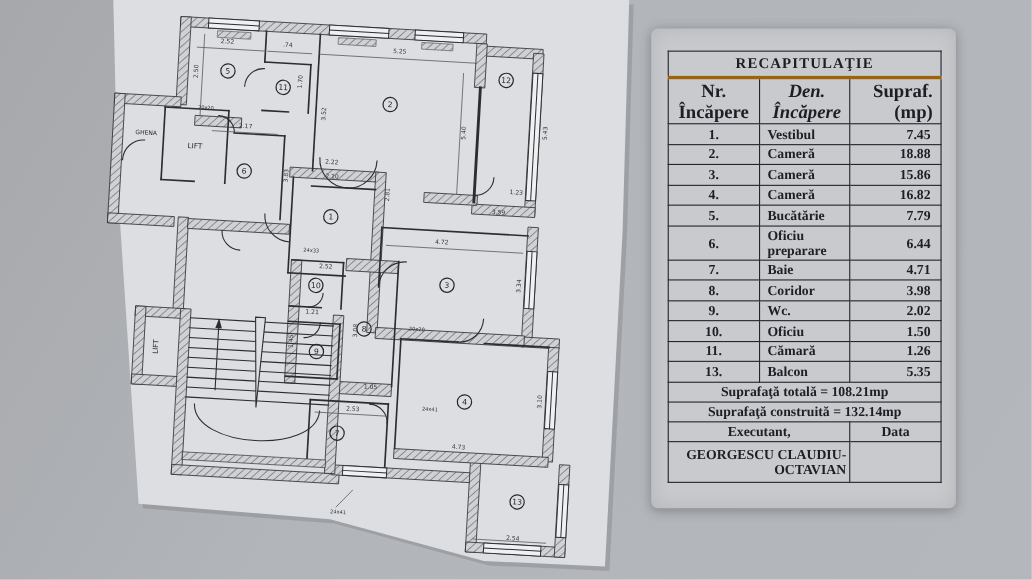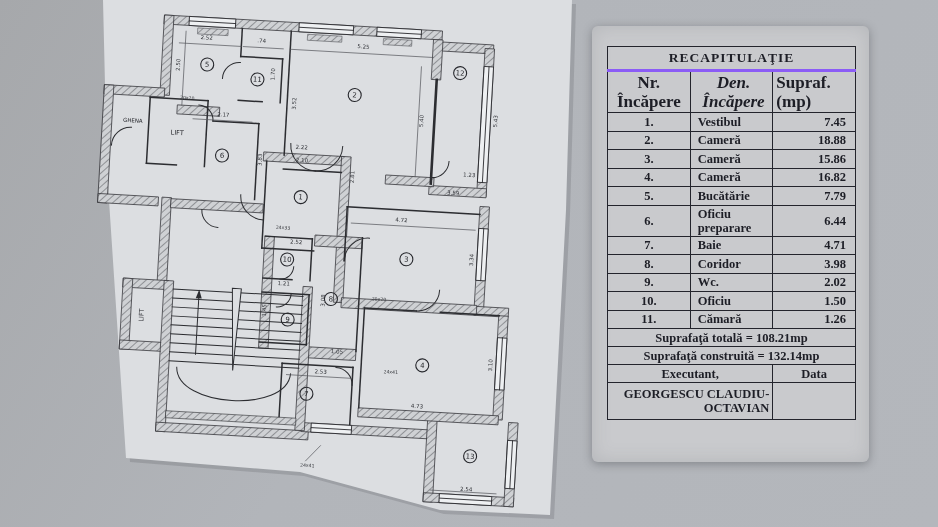--- a/index.html
+++ b/index.html
@@ -25,21 +25,21 @@
   table.recap td{
     border:1.6px solid #23242c;
     font-weight:bold;font-size:12.5px;line-height:1.12;
     padding:1px 3px;vertical-align:middle;
   }
   table.recap .c-nr{width:70px;text-align:center;}
   table.recap .c-name{width:112px;text-align:left;padding-left:7px;}
   table.recap .c-area{width:61px;text-align:right;padding-right:9px;}
   tr.t-title td{
     text-align:center;font-size:13.5px;letter-spacing:1px;
-    border-bottom:3px solid #8b5cf6;height:20px;
+    border-bottom:3px solid #a16207;height:20px;
   }
   tr.t-head td{
     text-align:center;white-space:pre-line;height:36px;font-size:17px;
   }
   tr.t-data td{height:15.5px;}
   tr.t-span td{text-align:center;height:15px;font-size:12.5px;}
   tr.t-exec td{text-align:center;height:15px;}
   tr.t-name td{text-align:right;height:34px;white-space:pre-line;}
 </style>
 </head>
@@ -300,21 +300,21 @@
 <div class="table-paper">
   <table class="recap">
     <tbody>
       <tr class="t-title">
         <td colspan="3">RECAPITULAŢIE</td>
       </tr>
       <tr class="t-head">
         <td class="c-nr">Nr.
 Încăpere</td>
         <td class="c-name" style="text-align:center;font-style:italic;">Den. Încăpere</td>
-        <td class="c-area" style="text-align:left;padding-right:19px;">Supraf.
+        <td class="c-area" style="text-align:right;padding-right:7px;">Supraf.
 (mp)</td>
       </tr>
       <tr class="t-data">
           <td class="c-nr">1.</td>
           <td class="c-name">Vestibul</td>
           <td class="c-area">7.45</td>
         </tr>
       <tr class="t-data">
           <td class="c-nr">2.</td>
           <td class="c-name">Cameră</td>
@@ -357,20 +357,25 @@
         </tr>
       <tr class="t-data">
           <td class="c-nr">10.</td>
           <td class="c-name">Oficiu</td>
           <td class="c-area">1.50</td>
         </tr>
       <tr class="t-data">
           <td class="c-nr">11.</td>
           <td class="c-name">Cămară</td>
           <td class="c-area">1.26</td>
+        </tr>
+      <tr class="t-data">
+          <td class="c-nr">13.</td>
+          <td class="c-name">Balcon</td>
+          <td class="c-area">5.35</td>
         </tr>
       <tr class="t-span">
         <td colspan="3">Suprafaţă totală =  108.21mp</td>
       </tr>
       <tr class="t-span">
         <td colspan="3">Suprafaţă construită = 132.14mp</td>
       </tr>
       <tr class="t-exec">
         <td colspan="2">Executant,</td>
         <td>Data</td>

